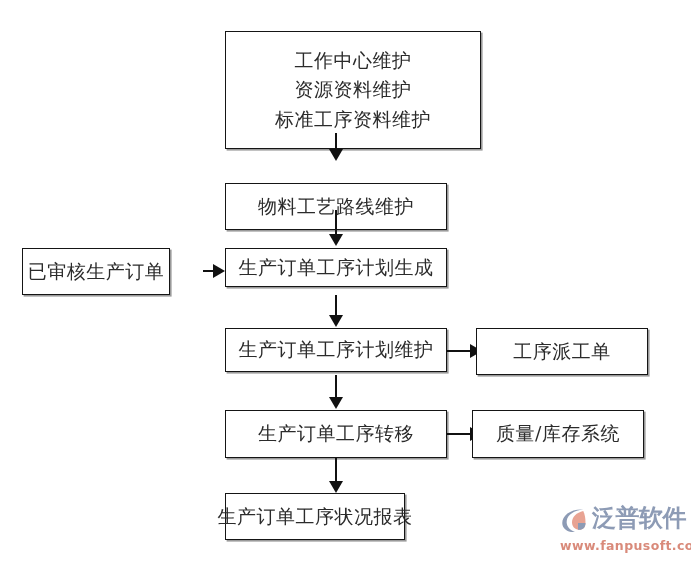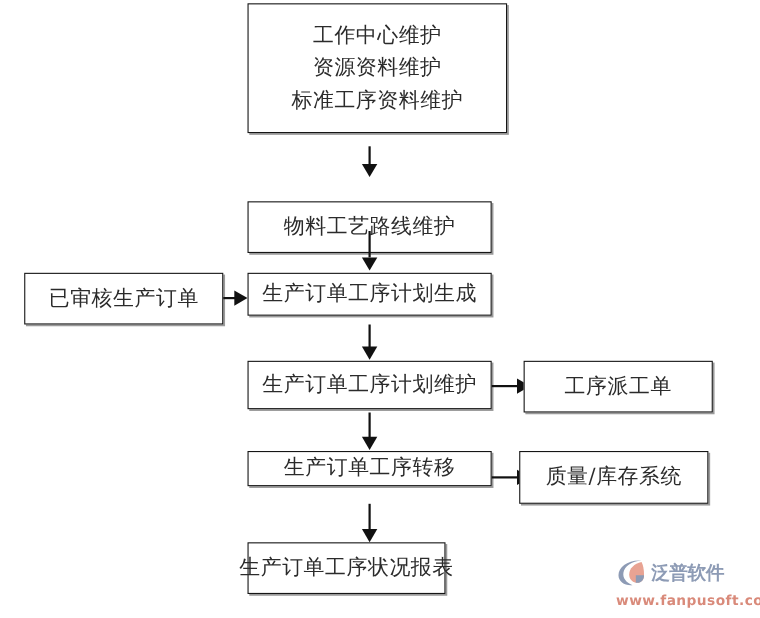--- a/index.html
+++ b/index.html
@@ -81,22 +81,22 @@
     align-items: center;
     height: 34px;
   }
   #watermark .wm-logo {
     width: 30px;
     height: 30px;
     flex: 0 0 30px;
     margin-right: 2px;
   }
   #watermark .wm-name {
-    font-family: Liberation Serif, serif;
-    font-size: 17px;
+    font-family: Liberation Mono, monospace;
+    font-size: 24px;
     font-weight: bold;
     color: #8d9bb5;
     letter-spacing: -0.5px;
     line-height: 1;
     text-align: center;
   }
   #watermark .wm-url {
     font-family: "DejaVu Sans", "Liberation Sans", sans-serif;
     font-size: 12.5px;
     font-weight: bold;
@@ -105,37 +105,37 @@
     margin-top: 1px;
     text-align: center;
     width: 128px;
   }
 </style>
 </head>
 <body>
 
 <div id="canvas">
 
-  <div class="node" style="left:225px; top:3px; width:236px; height:118px;">
+  <div class="node" style="left:225px; top:31px; width:256px; height:118px;">
     <span class="line">工作中心维护</span>
     <span class="line">资源资料维护</span>
     <span class="line">标准工序资料维护</span>
   </div>
 
   <div class="conn-v" style="left:335px; top:133px; height:18px;"></div>
   <div class="arrow-down" style="left:329px; top:149px;"></div>
 
   <div class="node" style="left:225px; top:163px; width:222px; height:47px;margin-top:20px;">
     <span class="line">物料工艺路线维护</span>
   </div>
 
   <div class="conn-v" style="left:335px; top:210px; height:24px;"></div>
   <div class="arrow-down" style="left:329px; top:234px;"></div>
 
-  <div class="node" style="left:22px; top:248px; width:181px; height:47px;">
+  <div class="node" style="left:22px; top:248px; width:148px; height:47px;">
     <span class="line">已审核生产订单</span>
   </div>
 
   <div class="conn-h" style="left:203px; top:270px; width:12px;"></div>
   <div class="arrow-right" style="left:213px; top:264px;"></div>
 
   <div class="node" style="left:225px; top:248px; width:222px; height:39px;">
     <span class="line">生产订单工序计划生成</span>
   </div>
 
@@ -149,21 +149,21 @@
   <div class="conn-h" style="left:447px; top:350px; width:25px;"></div>
   <div class="arrow-right" style="left:470px; top:344px;"></div>
 
   <div class="node" style="left:476px; top:328px; width:172px; height:47px;">
     <span class="line">工序派工单</span>
   </div>
 
   <div class="conn-v" style="left:335px; top:375px; height:23px;"></div>
   <div class="arrow-down" style="left:329px; top:397px;"></div>
 
-  <div class="node" style="left:225px; top:410px; width:222px; height:32px;">
+  <div class="node" style="left:225px; top:410px; width:222px; height:48px;">
     <span class="line">生产订单工序转移</span>
   </div>
 
   <div class="conn-h" style="left:447px; top:433px; width:25px;"></div>
   <div class="arrow-right" style="left:470px; top:427px;"></div>
 
   <div class="node" style="left:472px; top:410px; width:172px; height:48px;">
     <span class="line">质量/库存系统</span>
   </div>
 

